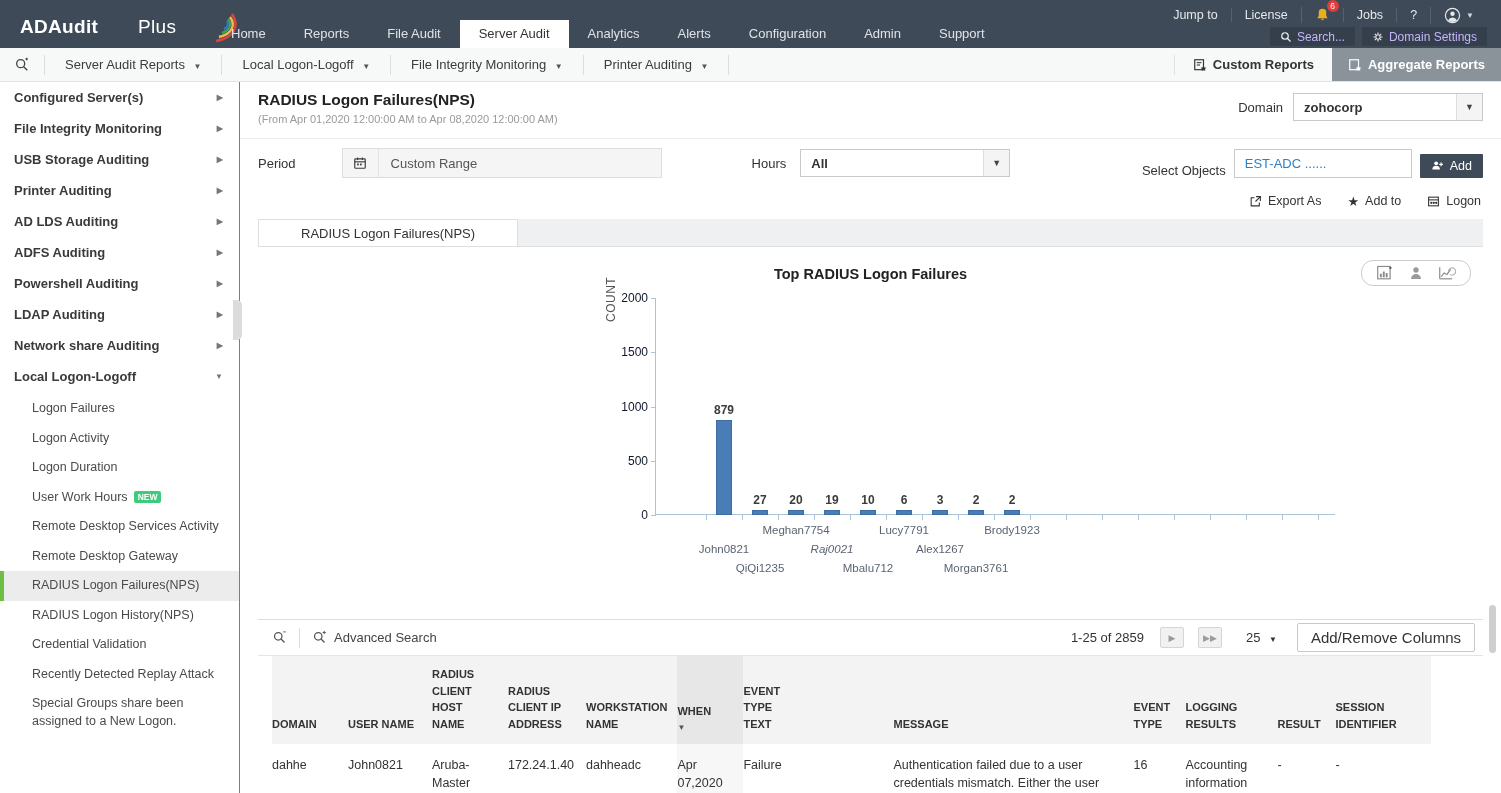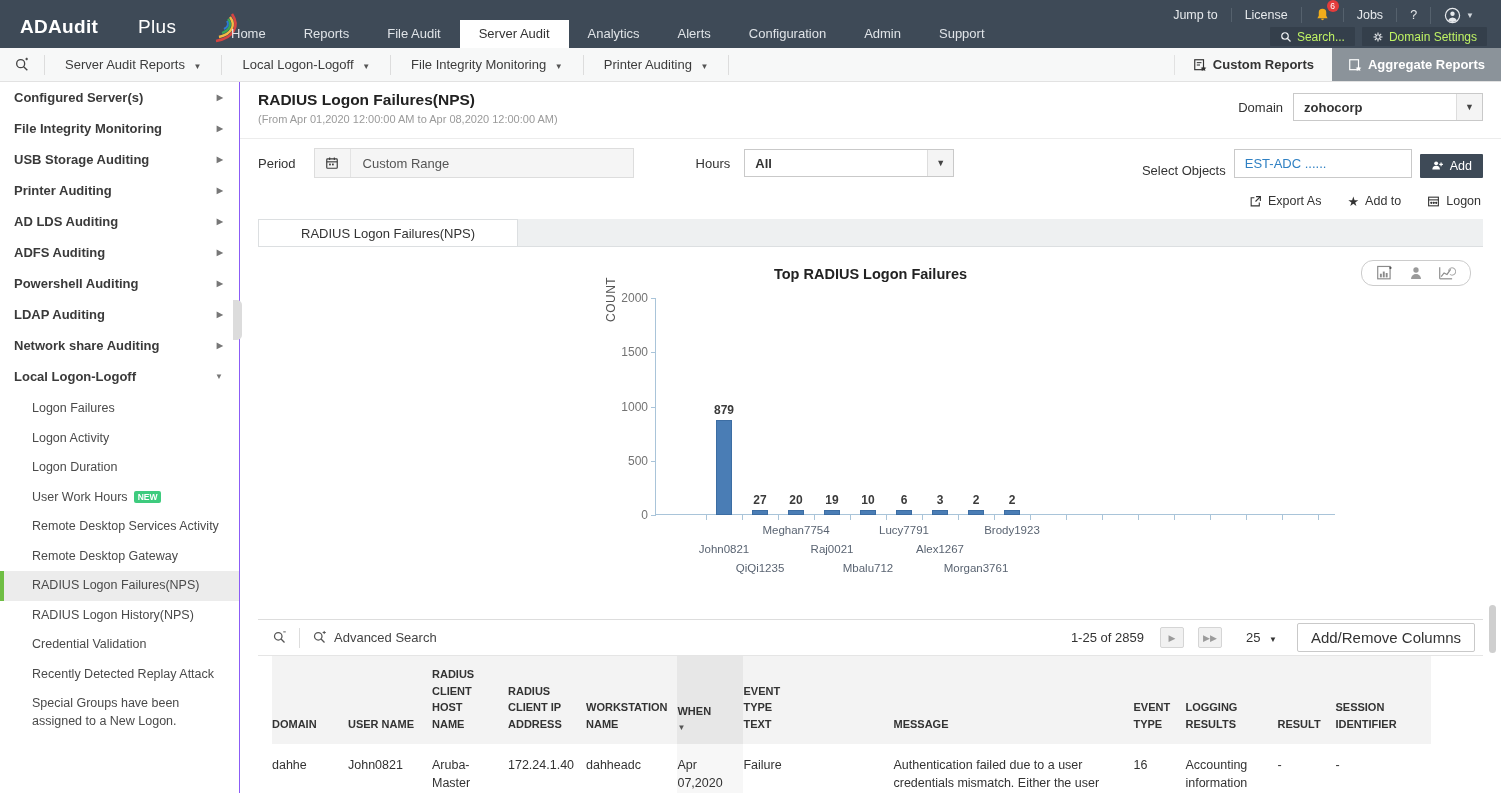--- a/index.html
+++ b/index.html
@@ -16,21 +16,21 @@
   .main-nav { position:absolute; left:212px; bottom:0; display:flex; height:28px; }
   .nav-item { color:#dfe3e7; font-size:13px; line-height:28px; padding:0 19px; cursor:pointer; }
   .nav-item.active { background:#fff; color:#333; }
   .util-row { position:absolute; right:14px; top:5px; display:flex; align-items:center; height:20px; }
   .util-item { color:#e6e9ec; font-size:12.5px; padding:0 13px; position:relative; cursor:pointer; display:flex; align-items:center; }
   .util-item + .util-item { border-left:1px solid #55616d; }
   .bell-wrap { position:relative; display:inline-block; }
   .bell-badge { position:absolute; top:-7px; right:-9px; background:#e23c3c; color:#fff; font-size:8.5px;
                 min-width:12px; height:12px; border-radius:7px; text-align:center; line-height:12px; padding:0 2px; }
   .hdr-buttons { position:absolute; right:14px; top:27px; display:flex; gap:7px; }
-  .hdr-btn { background:#343f4b; color:#bef264; font-size:12px; height:19px; padding:0 10px;
+  .hdr-btn { background:#343f4b; color:#c4b5fd; font-size:12px; height:19px; padding:0 10px;
              display:flex; align-items:center; gap:5px; cursor:pointer; border-radius:1px; }
   .caret { font-size:8px; color:#cfd5da; margin-left:5px; }
 
   
   .menubar { position:absolute; left:0; top:48px; width:1501px; height:34px; background:#f7f8f8;
              border-bottom:1px solid #e2e2e2; display:flex; align-items:center; z-index:20; }
   .menubar .search-plus { padding:0 14px; color:#444; }
   .menu-item { font-size:13px; color:#3c3c3c; padding:0 20px; height:20px; line-height:20px;
                border-left:1px solid #ddd; cursor:pointer; white-space:nowrap; }
   .menu-item:last-of-type { border-right:1px solid #ddd; }
@@ -62,21 +62,21 @@
   .report-title { font-size:15.5px; font-weight:bold; color:#222; }
   .report-subtitle { font-size:11px; color:#9a9a9a; margin-top:4px; }
   .domain-group { position:absolute; right:18px; top:11px; display:flex; align-items:center; gap:10px; }
   .domain-label { font-size:13px; color:#333; }
   .select-box { display:flex; align-items:center; justify-content:space-between; border:1px solid #c9c9c9;
                 background:#fff; height:28px; font-size:13px; color:#333; cursor:pointer; }
   .select-box .sel-text { padding:0 10px;font-weight:bold; }
   .select-box .sel-caret { width:26px; align-self:stretch; display:flex; align-items:center; justify-content:center;
                            background:#f4f4f4; border-left:1px solid #ddd; color:#444; font-size:9px; }
 
-  .filter-row { display:flex; align-items:center; height:48px; padding:0 18px; gap:0; }
+  .filter-row { display:flex; align-items:center; height:48px; padding:0 18px; gap:28px; }
   .filter-label { font-size:13px; color:#333; }
   .period-box { display:flex; align-items:center; border:1px solid #ddd; background:#f5f5f5; height:30px; width:320px; }
   .period-box .cal { width:36px; display:flex; justify-content:center; align-items:center; border-right:1px solid #e3e3e3; height:100%; }
   .period-box .ptext { font-size:13px; color:#555; padding-left:12px; }
   .hours-group { margin-left:62px; display:flex; align-items:center; gap:14px; }
   .hours-select { width:210px; }
   .objects-group { margin-left:auto; display:flex; align-items:flex-end; gap:8px; }
   .objects-input { border:1px solid #c9c9c9; background:#fff; height:29px; width:178px; font-size:13px;
                    color:#2f80c3; padding:0 10px; display:flex; align-items:center; }
   .add-btn { background:#3e4a57; color:#fff; font-size:12.5px; height:24px; padding:0 11px;
@@ -92,21 +92,21 @@
          padding:0 42px; line-height:27px; cursor:pointer; }
   .chart-panel { margin:0 18px; position:relative; height:372px; background:#fff; }
   .chart-title { text-align:center; font-size:14.5px; font-weight:bold; color:#222; padding-top:19px; }
   .chart-tools { position:absolute; right:12px; top:13px; border:1px solid #ccc; border-radius:12px;
                  display:flex; align-items:center; gap:14px; padding:4px 14px; background:#fff; }
   .chart-tools svg { cursor:pointer; }
   .plot { position:absolute; left:397px; top:51px; width:680px; height:217px;
           border-left:1px solid #a9c4d9; border-bottom:1px solid #a9c4d9; }
   .ylab { position:absolute; left:-52px; top:24px; transform:rotate(-90deg); transform-origin:left top;
           font-size:12px; color:#555; letter-spacing:.5px; }
-  .ytick-label { position:absolute; width:42px; text-align:right; left:-50px; font-size:12px; color:#737373; }
+  .ytick-label { position:absolute; width:42px; text-align:right; left:-50px; font-size:12px; color:#0f172a; }
   .ytick-mark { position:absolute; width:5px; height:1px; background:#a9c4d9; left:-5px; }
   .xtick-mark { position:absolute; width:1px; height:5px; background:#a9c4d9; top:217px; }
   .bar { position:absolute; width:16px; background:#4a7db5; border:1px solid #3c6da3; }
   .bar-value { position:absolute; transform:translateX(-50%); font-size:12px; font-weight:bold; color:#3b3b3b; }
   .xlabel { position:absolute; transform:translateX(-50%); font-size:11.5px; color:#5a6472; white-space:nowrap; }
 
   
   .table-card { margin:0 18px; border-top:1px solid #ddd; }
   .table-toolbar { height:36px; display:flex; align-items:center; border-bottom:1px solid #e5e5e5; padding:0 8px 0 14px; }
   .tt-divider { width:1px; height:20px; background:#ddd; margin:0 12px; }
@@ -301,21 +301,21 @@
       <div class="sub-item"><span>Logon Failures</span></div>
       <div class="sub-item"><span>Logon Activity</span></div>
       <div class="sub-item"><span>Logon Duration</span></div>
       <div class="sub-item"><span>User Work Hours</span><span class="new-badge">NEW</span></div>
       <div class="sub-item"><span>Remote Desktop Services Activity</span></div>
       <div class="sub-item"><span>Remote Desktop Gateway</span></div>
       <div class="sub-item selected"><span>RADIUS Logon Failures(NPS)</span></div>
       <div class="sub-item"><span>RADIUS Logon History(NPS)</span></div>
       <div class="sub-item"><span>Credential Validation</span></div>
       <div class="sub-item"><span>Recently Detected Replay Attack</span></div>
-      <div class="sub-item"><span>Special Groups have been assigned to a New Logon.</span></div>
+      <div class="sub-item"><span>Special Groups share been assigned to a New Logon.</span></div>
     </div>
   </div>
 <div class="collapse-handle"></div>
 
 <div class="main">
 
   <div class="report-header">
     <div class="report-title">RADIUS Logon Failures(NPS)</div>
     <div class="report-subtitle">(From Apr 01,2020 12:00:00 AM to Apr 08,2020 12:00:00 AM)</div>
     <div class="domain-group">
@@ -461,21 +461,21 @@
         <div class="bar-value" style="left: 68px; top: 105px;">879</div>
         <div class="xlabel" style="left: 68px; top: 245px;">John0821</div>
         <div class="bar" style="left: 96px; top: 212px; height: 5px; background: rgb(74, 125, 181);"></div>
         <div class="bar-value" style="left: 104px; top: 195px;">27</div>
         <div class="xlabel" style="left: 104px; top: 264px;">QiQi1235</div>
         <div class="bar" style="left: 132px; top: 212px; height: 5px; background: rgb(74, 125, 181);"></div>
         <div class="bar-value" style="left: 140px; top: 195px;">20</div>
         <div class="xlabel" style="left: 140px; top: 226px;">Meghan7754</div>
         <div class="bar" style="left: 168px; top: 212px; height: 5px; background: rgb(74, 125, 181);"></div>
         <div class="bar-value" style="left: 176px; top: 195px;">19</div>
-        <div class="xlabel" style="left: 176px; top: 245px;">Raj0021</div>
+        <div class="xlabel" style="left: 176px; top: 245px; font-style: italic;">Raj0021</div>
         <div class="bar" style="left: 204px; top: 212px; height: 5px; background: rgb(74, 125, 181);"></div>
         <div class="bar-value" style="left: 212px; top: 195px;">10</div>
         <div class="xlabel" style="left: 212px; top: 264px;">Mbalu712</div>
         <div class="bar" style="left: 240px; top: 212px; height: 5px; background: rgb(74, 125, 181);"></div>
         <div class="bar-value" style="left: 248px; top: 195px;">6</div>
         <div class="xlabel" style="left: 248px; top: 226px;">Lucy7791</div>
         <div class="bar" style="left: 276px; top: 212px; height: 5px; background: rgb(74, 125, 181);"></div>
         <div class="bar-value" style="left: 284px; top: 195px;">3</div>
         <div class="xlabel" style="left: 284px; top: 245px;">Alex1267</div>
         <div class="bar" style="left: 312px; top: 212px; height: 5px; background: rgb(74, 125, 181);"></div>

